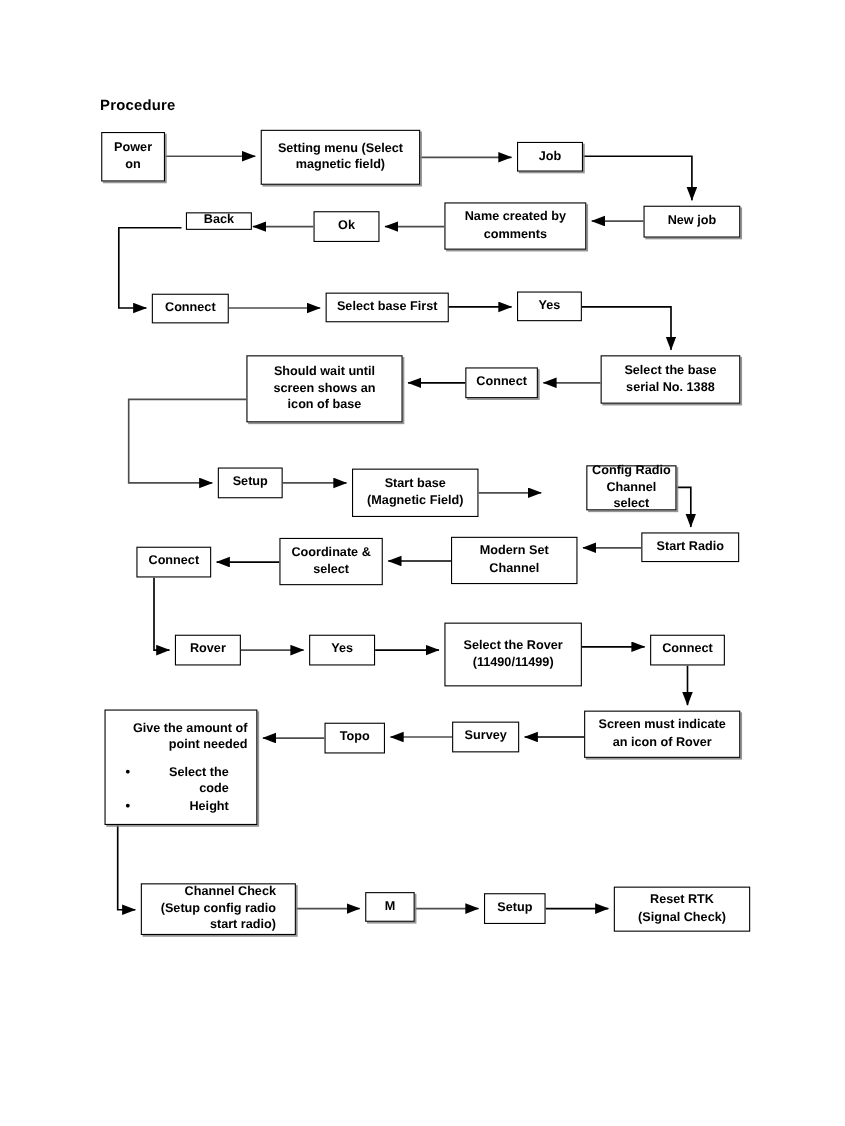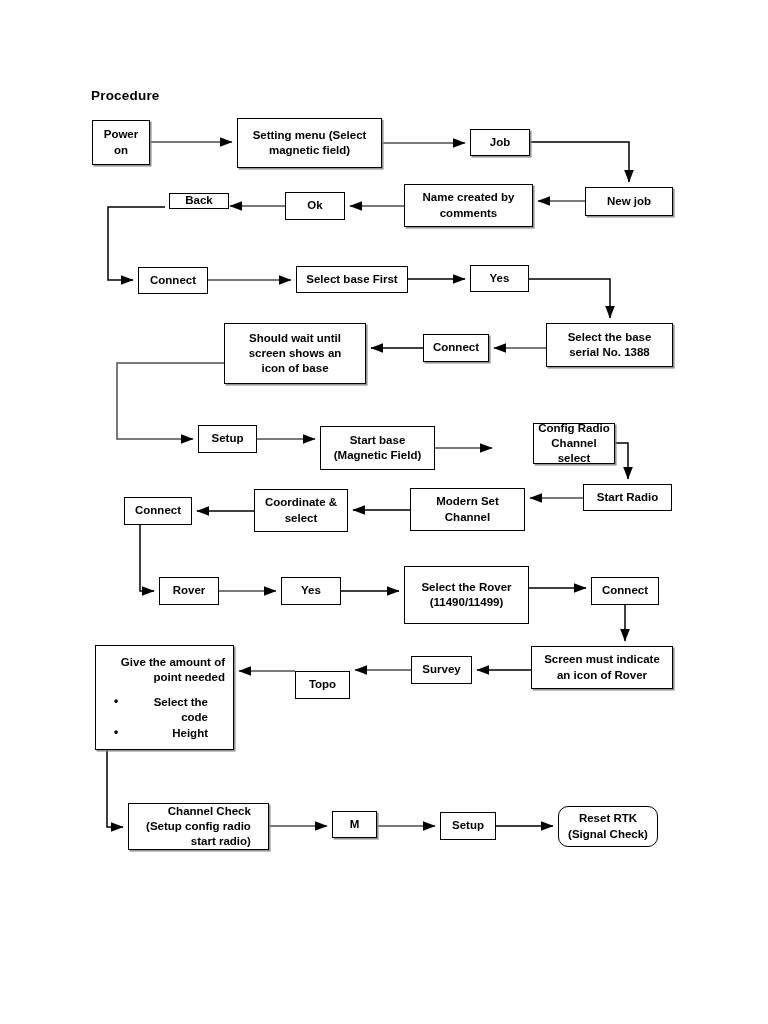--- a/index.html
+++ b/index.html
@@ -259,21 +259,21 @@
 
   <div class="node" id="node-screen-rover-icon" style="left:531px;top:646px;width:142px;height:43px;">
     <span class="lbl">Screen must indicate
 an icon of Rover</span>
     </div>
 
   <div class="node plain" id="node-survey" style="left:411px;top:656px;width:61px;height:28px;">
     <span class="lbl">Survey</span>
     </div>
 
-  <div class="node plain" id="node-topo" style="left:295px;top:657px;width:55px;height:28px;margin-top:14px;">
+  <div class="node plain" id="node-topo" style="left:295px;top:657px;width:55px;height:28px;">
     <span class="lbl">Topo</span>
     </div>
 
   <div class="node" id="node-give-amount" style="left:95px;top:645px;width:139px;height:105px;">
     <div class="note-head">Give the amount of
 point needed</div>
     <ul>
       <li>Select the
 code</li>
       <li>Height</li>
@@ -287,18 +287,18 @@
     </div>
 
   <div class="node" id="node-m" style="left:332px;top:811px;width:45px;height:27px;">
     <span class="lbl">M</span>
     </div>
 
   <div class="node plain" id="node-setup-final" style="left:440px;top:812px;width:56px;height:28px;">
     <span class="lbl">Setup</span>
     </div>
 
-  <div class="node plain" id="node-reset-rtk" style="left:558px;top:806px;width:100px;height:41px;border-radius:10px;">
+  <div class="node plain" id="node-reset-rtk" style="left:558px;top:806px;width:124px;height:41px;">
     <span class="lbl">Reset RTK
 (Signal Check)</span>
     </div>
 
 </div>
 
 </body></html>

